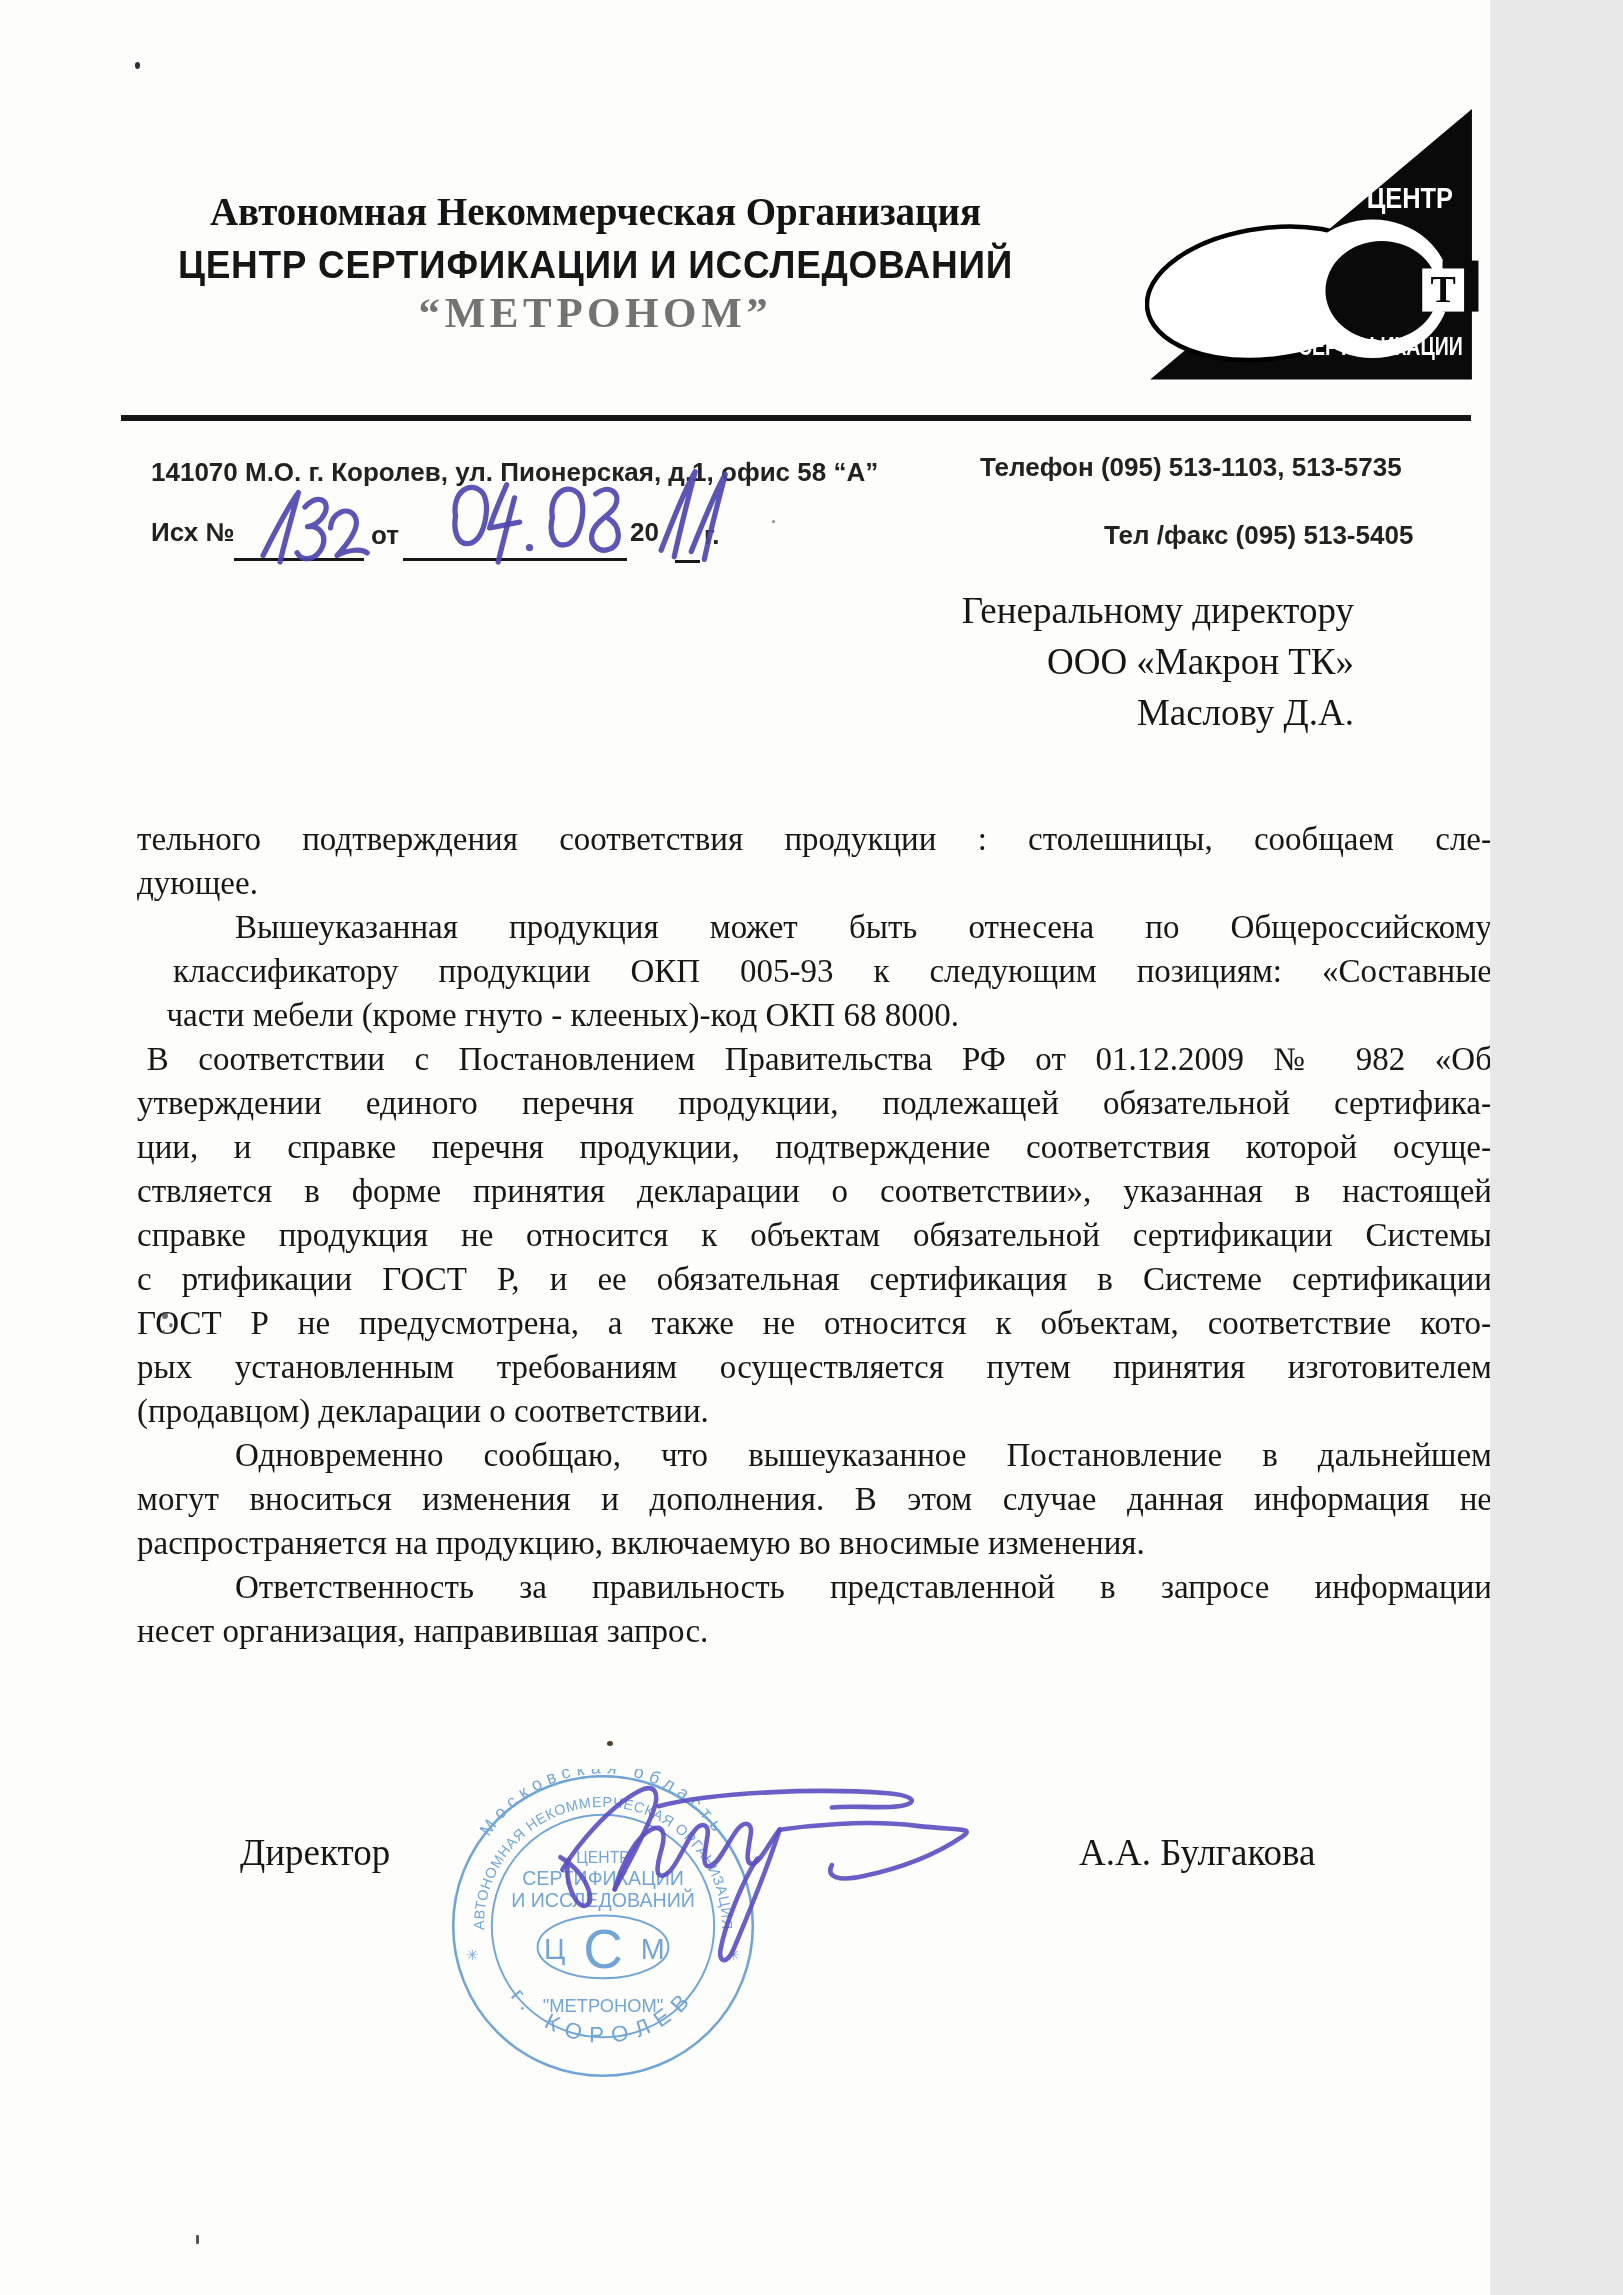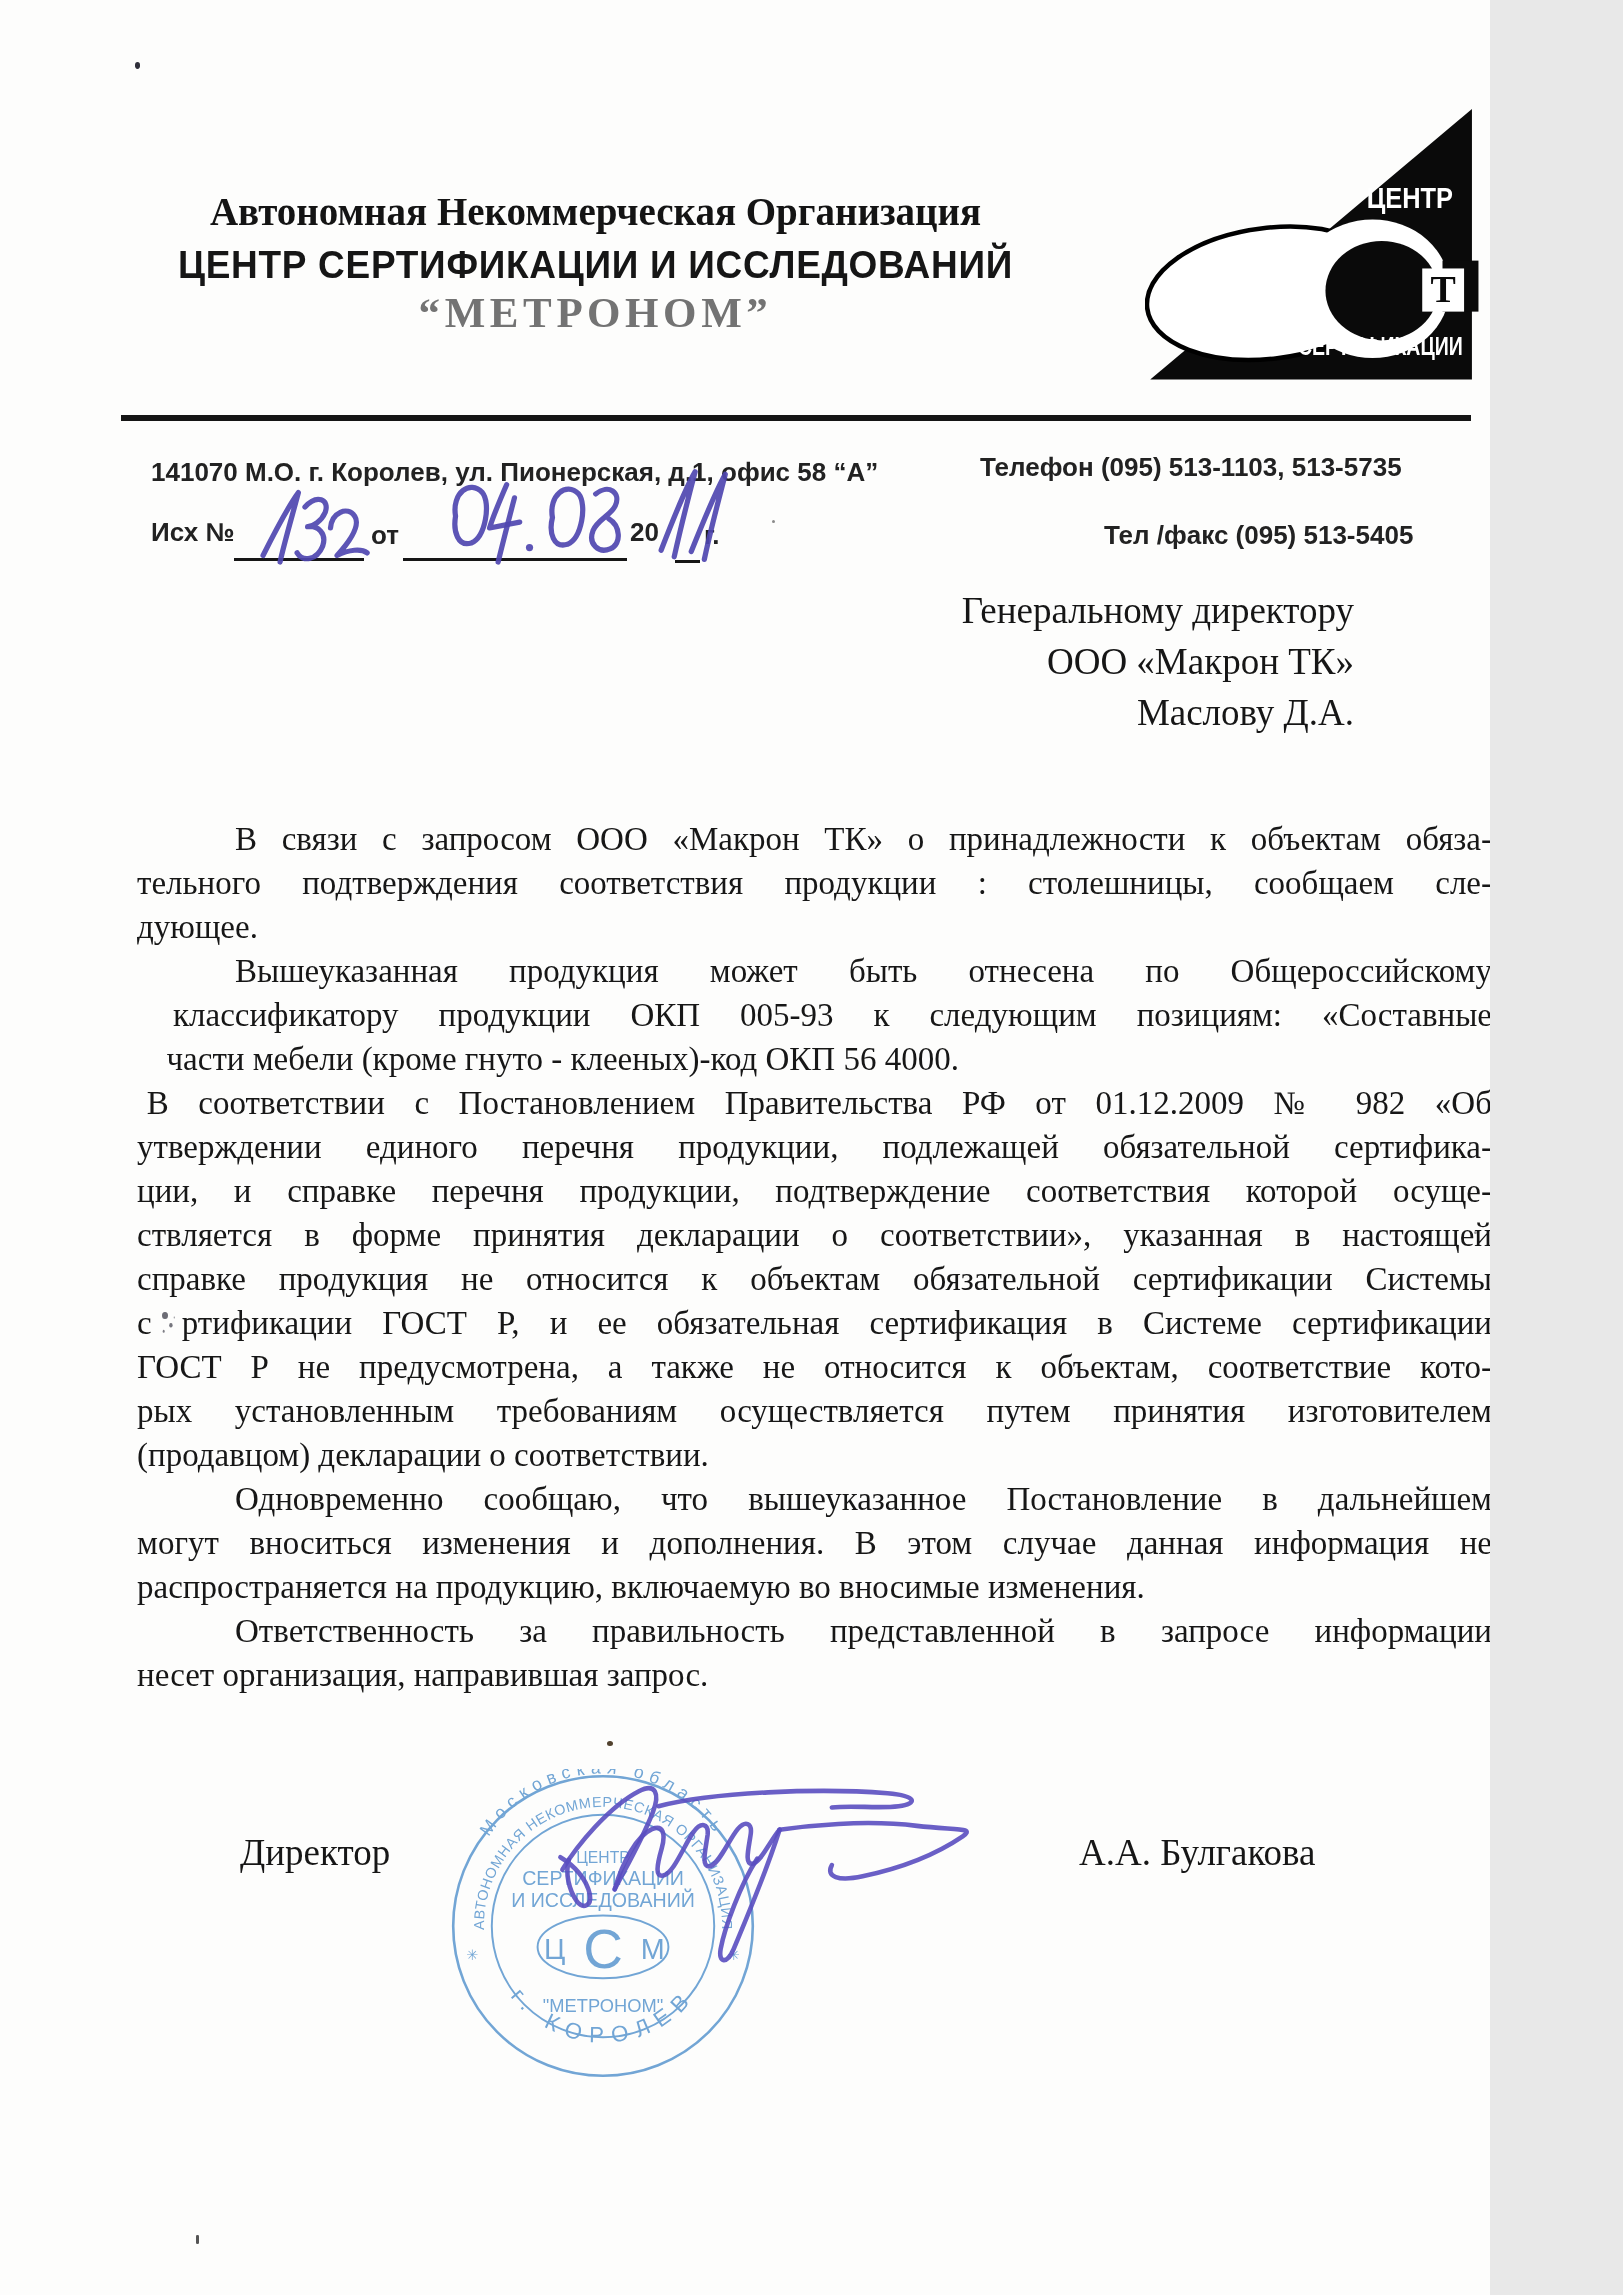--- a/index.html
+++ b/index.html
@@ -111,26 +111,25 @@
   <span class="abs" style="left:458px;top:488px;font-size:0.7px;color:transparent;">04.08</span>
   <span class="abs" style="left:661px;top:478px;font-size:0.7px;color:transparent;">11</span>
 
   <div class="abs recipient">
     <div>Генеральному директору</div>
     <div>ООО «Макрон ТК»</div>
     <div>Маслову Д.А.</div>
   </div>
 
   <div class="abs body-block">
-    <div class="bl j i150">В связи с запросом ООО «Макрон ТК» о принадлежности к объектам обяза-</div>
     <div class="bl j">тельного подтверждения соответствия продукции : столешницы, сообщаем сле-</div>
     <div class="bl">дующее.</div>
     <div class="bl j i150">Вышеуказанная продукция может быть отнесена по Общероссийскому</div>
     <div class="bl j i55">классификатору продукции ОКП 005-93 к следующим позициям: «Составные</div>
-    <div class="bl i45">части мебели (кроме гнуто - клееных)-код ОКП 56 4000.</div>
+    <div class="bl i45">части мебели (кроме гнуто - клееных)-код ОКП 68 8000.</div>
     <div class="bl j i15">В соответствии с Постановлением Правительства РФ от 01.12.2009 № 982 «Об</div>
     <div class="bl j">утверждении единого перечня продукции, подлежащей обязательной сертифика-</div>
     <div class="bl j">ции, и справке перечня продукции, подтверждение соответствия которой осуще-</div>
     <div class="bl j">ствляется в форме принятия декларации о соответствии», указанная в настоящей</div>
     <div class="bl j">справке продукция не относится к объектам обязательной сертификации Системы</div>
     <div class="bl j">с ртификации ГОСТ Р, и ее обязательная сертификация в Системе сертификации</div>
     <div class="bl j">ГОСТ Р не предусмотрена, а также не относится к объектам, соответствие кото-</div>
     <div class="bl j">рых установленным требованиям осуществляется путем принятия изготовителем</div>
     <div class="bl">(продавцом) декларации о соответствии.</div>
     <div class="bl j i150">Одновременно сообщаю, что вышеуказанное Постановление в дальнейшем</div>

